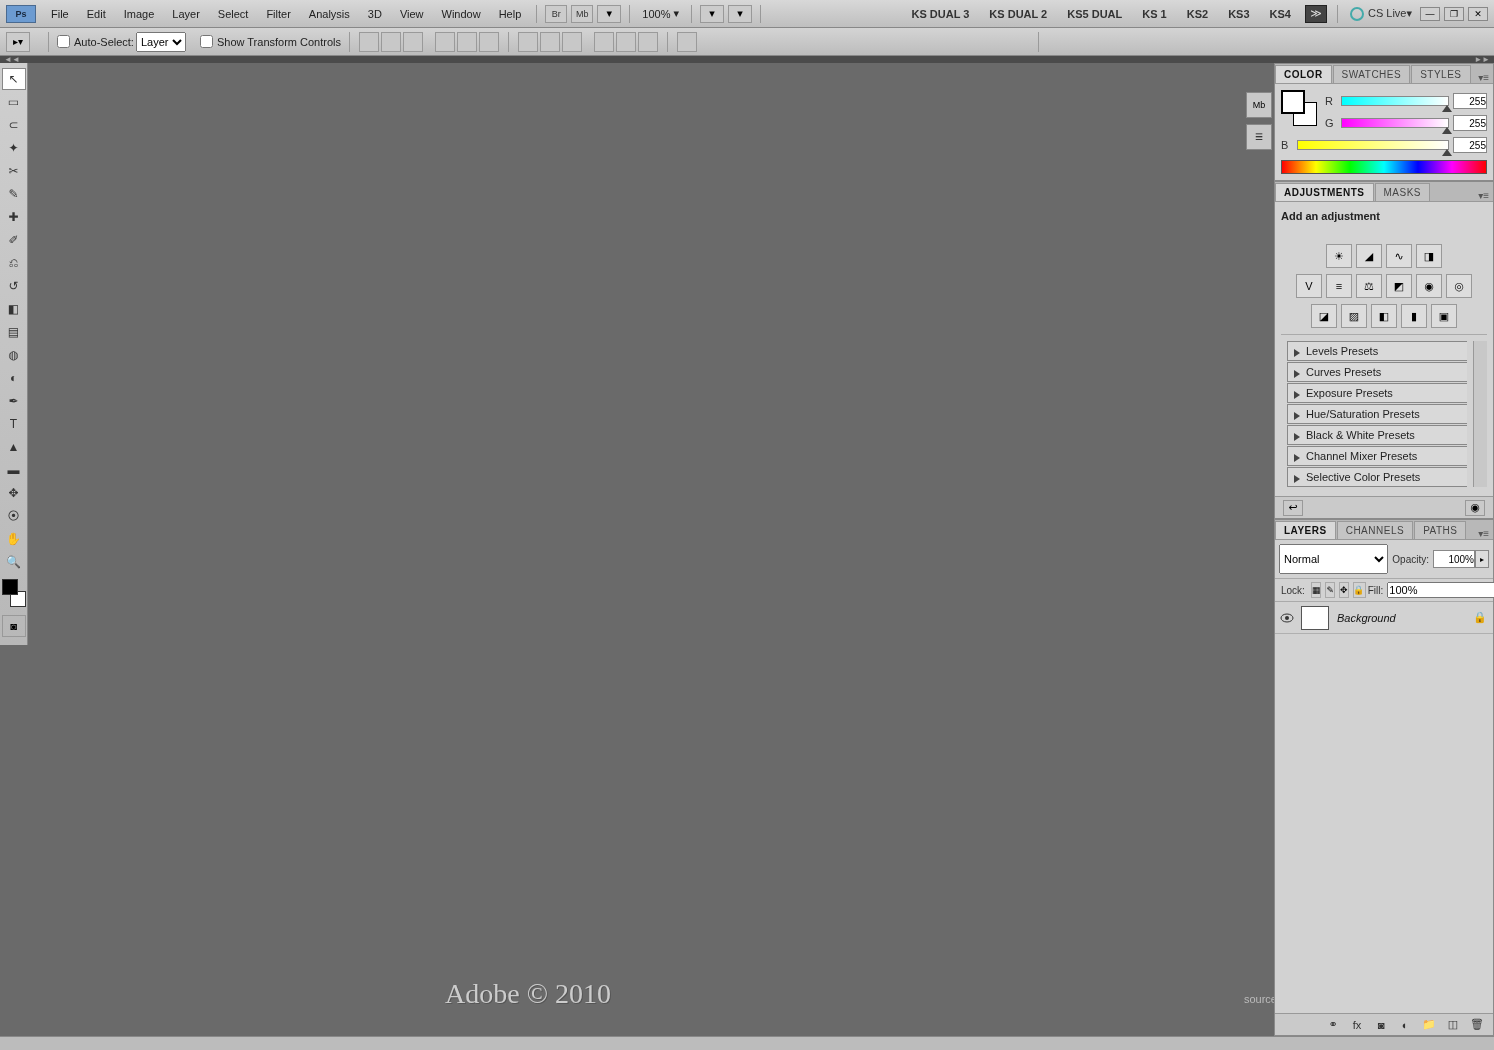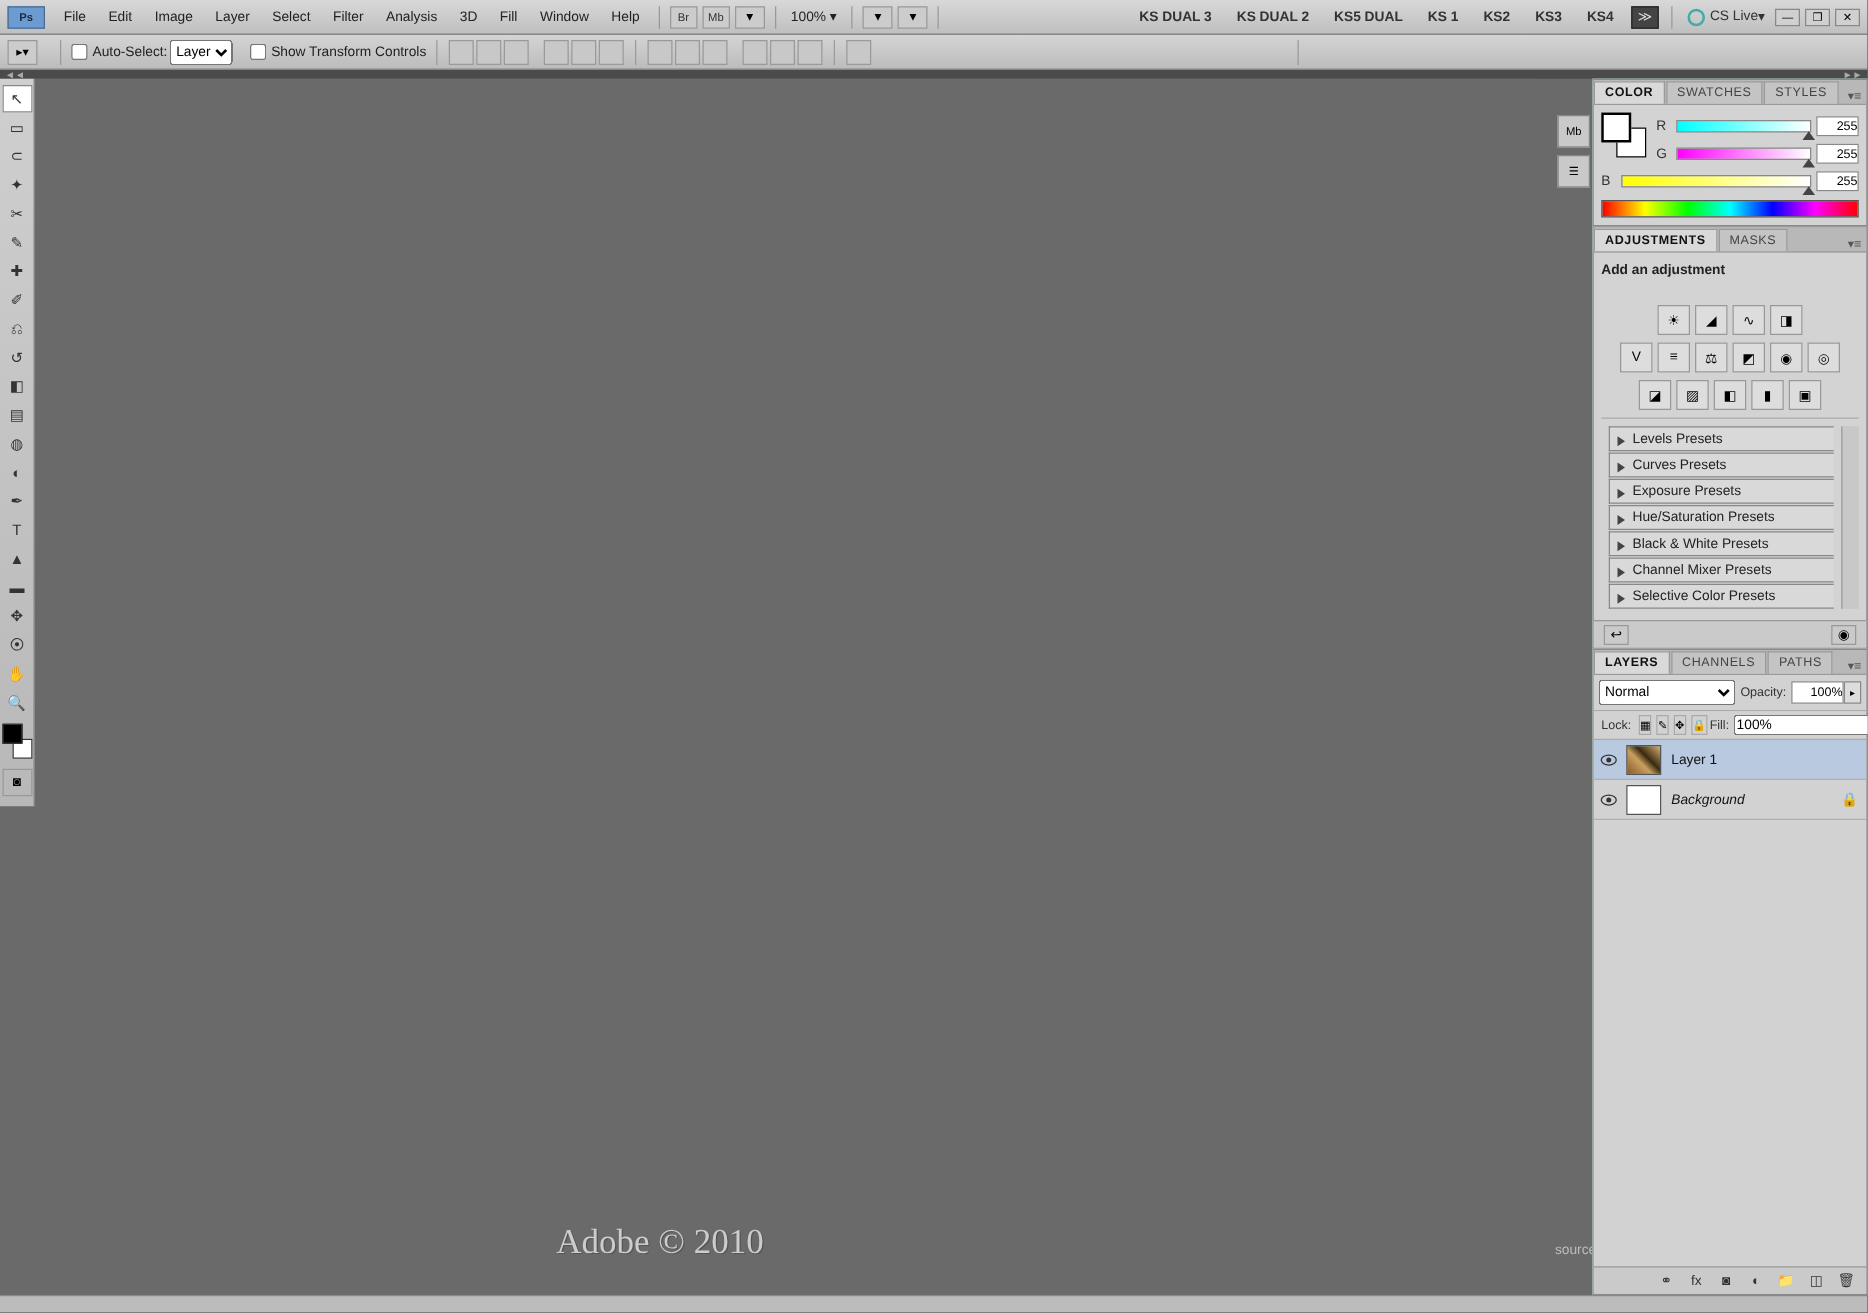--- a/index.html
+++ b/index.html
@@ -87,21 +87,21 @@
 .preset-scroll{position:absolute;right:0;width:14px;top:0;bottom:0;background:#c8c8c8;border-left:1px solid #999;}
 .adj-presets{position:relative;padding-right:14px;}
 .adj-foot{height:22px;border-top:1px solid #999;display:flex;align-items:center;padding:0 6px;background:#cacaca;}
 .adj-foot .sp{flex:1;}
 .adj-foot .i{width:20px;height:16px;border:1px solid #999;margin:0 2px;display:flex;align-items:center;justify-content:center;}
 
 
 .panel.layers{flex:1;display:flex;flex-direction:column;}
 .panel.layers .body{flex:1;display:flex;flex-direction:column;}
 .layer-opts{display:flex;align-items:center;padding:4px;background:#d2d2d2;border-bottom:1px solid #aaa;}
-.layer-opts select{flex:1;height:20px;font-size:11px;}
+.layer-opts select{flex:1;height:30px;font-size:11px;}
 .layer-opts .lbl{margin:0 4px;font-size:10px;color:#333;}
 .layer-opts input{width:42px;height:18px;font-size:10px;text-align:right;border:1px solid #888;}
 .layer-opts .arrow{width:14px;height:18px;border:1px solid #888;background:#ddd;display:flex;align-items:center;justify-content:center;font-size:8px;}
 .lock-row{display:flex;align-items:center;padding:3px 6px;border-bottom:1px solid #aaa;background:#d2d2d2;}
 .lock-row .lbl{font-size:10px;color:#333;margin-right:4px;}
 .lock-row .lb{width:16px;height:16px;margin:0 2px;border:1px solid #aaa;display:flex;align-items:center;justify-content:center;font-size:9px;}
 .lock-row .sp{flex:1;}
 .layers-list{flex:1;background:#d2d2d2;overflow:hidden;}
 .layer-row{display:flex;align-items:center;height:32px;border-bottom:1px solid #b0b0b0;padding:0 4px;}
 .layer-row.sel{background:#b9c9df;}
@@ -124,21 +124,21 @@
 <div class="menubar">
   <div class="ps-logo">Ps</div>
   <div class="menu-item">File</div>
   <div class="menu-item">Edit</div>
   <div class="menu-item">Image</div>
   <div class="menu-item">Layer</div>
   <div class="menu-item">Select</div>
   <div class="menu-item">Filter</div>
   <div class="menu-item">Analysis</div>
   <div class="menu-item">3D</div>
-  <div class="menu-item">Fill</div>
+  <div class="menu-item">View</div>
   <div class="menu-item">Window</div>
   <div class="menu-item">Help</div>
   <div class="sep"></div>
   <div class="tb-btn">Br</div>
   <div class="tb-btn">Mb</div>
   <div class="dropdown">▾</div>
   <div class="sep"></div>
   <div class="zoom"><span>100%</span>&nbsp;▾</div>
   <div class="sep"></div>
   <div class="dropdown">▾</div>
@@ -375,30 +375,20 @@
         <div class="lb">▦</div>
         <div class="lb">✎</div>
         <div class="lb">✥</div>
         <div class="lb">🔒</div>
         <div class="sp"></div>
         <span class="lbl">Fill:</span>
         <input value="100%" style="">
 
       </div>
       <div class="layers-list">
-        <div class="layer-row sel">
-          <div class="eye">
-              <svg viewBox="0 0 14 10">
-                <ellipse cx="7" cy="5" rx="6" ry="4" fill="none" stroke="#333"></ellipse>
-                <circle cx="7" cy="5" r="2" fill="#333"></circle>
-              </svg>
-            </div>
-          <div class="thumb img"></div>
-          <span class="name">Layer 1</span>
-        </div>
         <div class="layer-row">
           <div class="eye">
               <svg viewBox="0 0 14 10">
                 <ellipse cx="7" cy="5" rx="6" ry="4" fill="none" stroke="#333"></ellipse>
                 <circle cx="7" cy="5" r="2" fill="#333"></circle>
               </svg>
             </div>
           <div class="thumb"></div>
           <span class="name ital">Background</span>
           <div class="lk">🔒</div>

